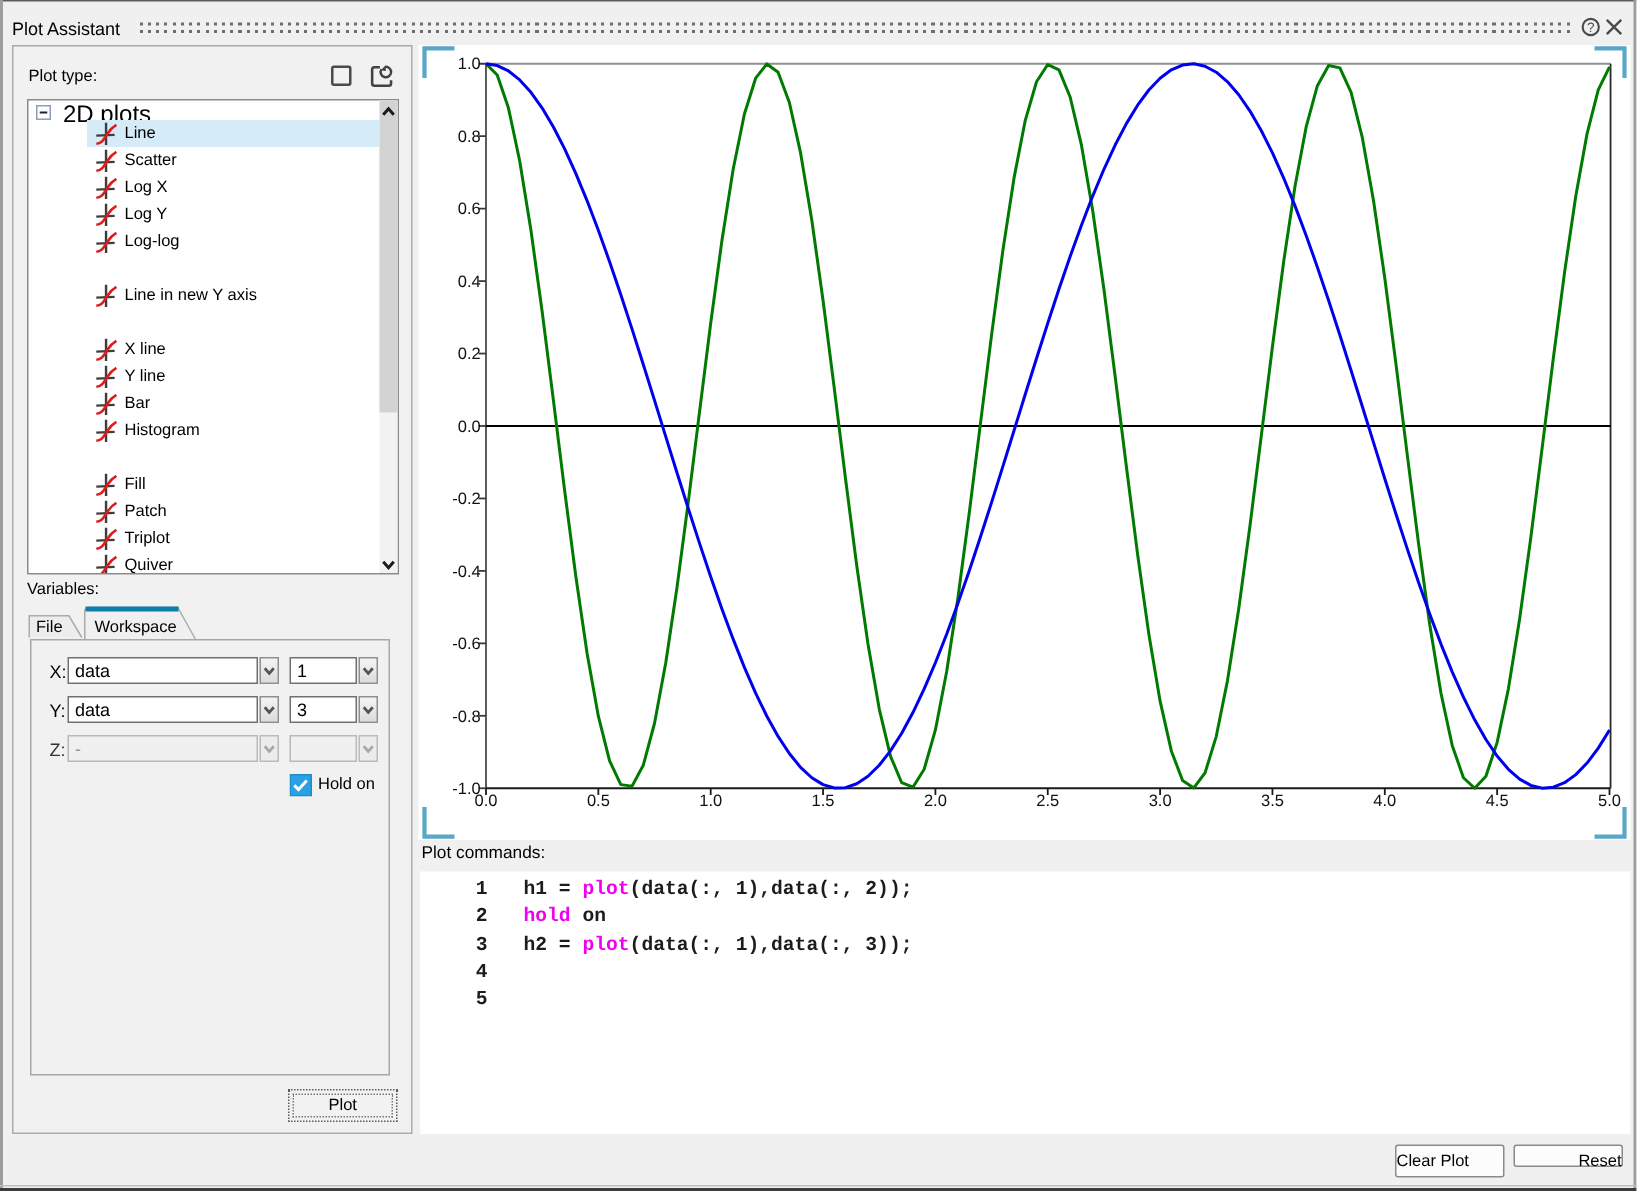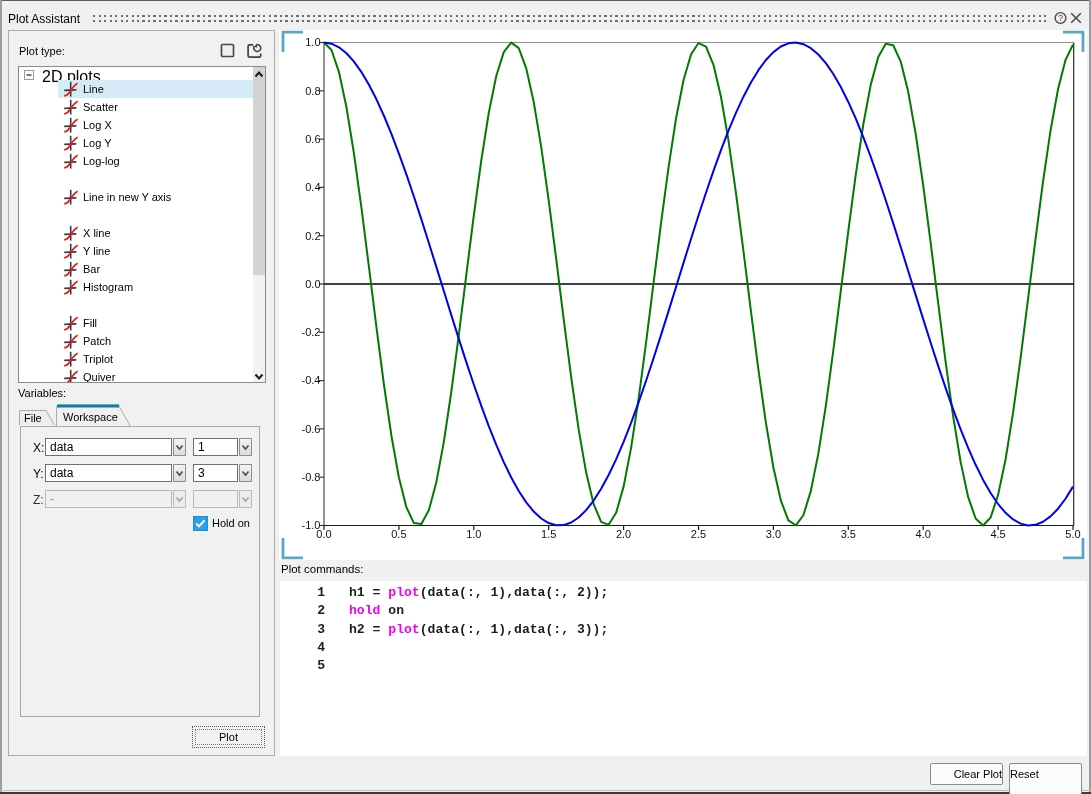--- a/index.html
+++ b/index.html
@@ -309,14 +309,14 @@
     <div style="position:absolute;left:31px;top:22.25px;width:14px;text-align:right">2</div>
     <div style="position:absolute;left:69px;top:22.25px;white-space:pre"><span style="color:#f000f0">hold</span> on</div>
     <div style="position:absolute;left:31px;top:40.5px;width:14px;text-align:right">3</div>
     <div style="position:absolute;left:69px;top:40.5px;white-space:pre">h2 = <span style="color:#f000f0">plot</span>(data(:, 1),data(:, 3));</div>
     <div style="position:absolute;left:31px;top:58.75px;width:14px;text-align:right">4</div>
     <div style="position:absolute;left:69px;top:58.75px;white-space:pre"></div>
     <div style="position:absolute;left:31px;top:77px;width:14px;text-align:right">5</div>
     <div style="position:absolute;left:69px;top:77px;white-space:pre"></div>
   </div>
 
-<div class="abs" style="left:930px;top:763px;width:73px;height:22px;border:1px solid #8a8a8a;border-radius:2px;box-sizing:border-box;background:#fcfcfc;font-size:11px;text-align:right;line-height:20px">Clear Plot</div>
-<div class="abs" style="left:1009px;top:763px;width:73px;height:32px;border:1px solid #8a8a8a;border-radius:2px;box-sizing:border-box;background:#fcfcfc;font-size:11px;text-align:left;line-height:20px">Reset</div>
+<div class="abs" style="left:930px;top:763px;width:73px;height:22px;border:1px solid #8a8a8a;border-radius:2px;box-sizing:border-box;background:#fcfcfc;font-size:11px;text-align:left;line-height:20px">Clear Plot</div>
+<div class="abs" style="left:1009px;top:763px;width:73px;height:15px;border:1px solid #8a8a8a;border-radius:2px;box-sizing:border-box;background:#fcfcfc;font-size:11px;text-align:right;line-height:20px">Reset</div>
 
 </body></html>

